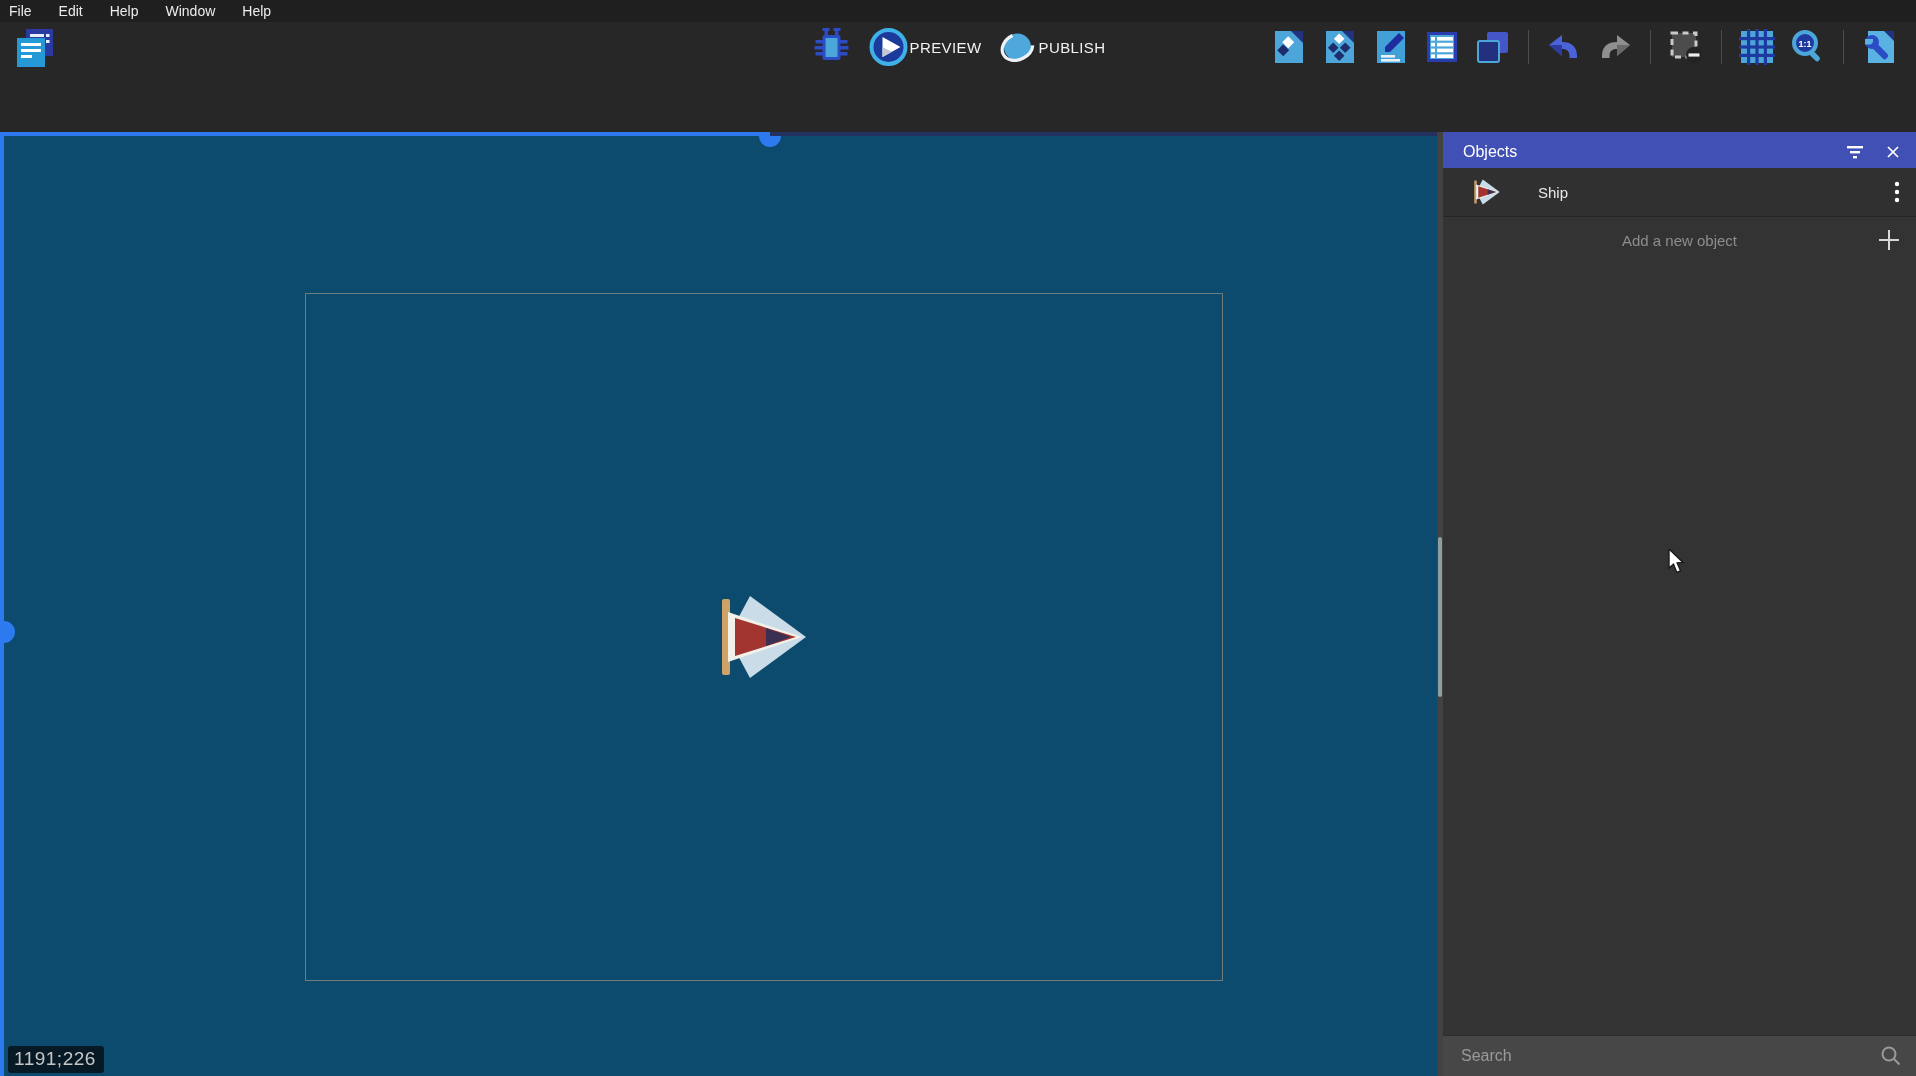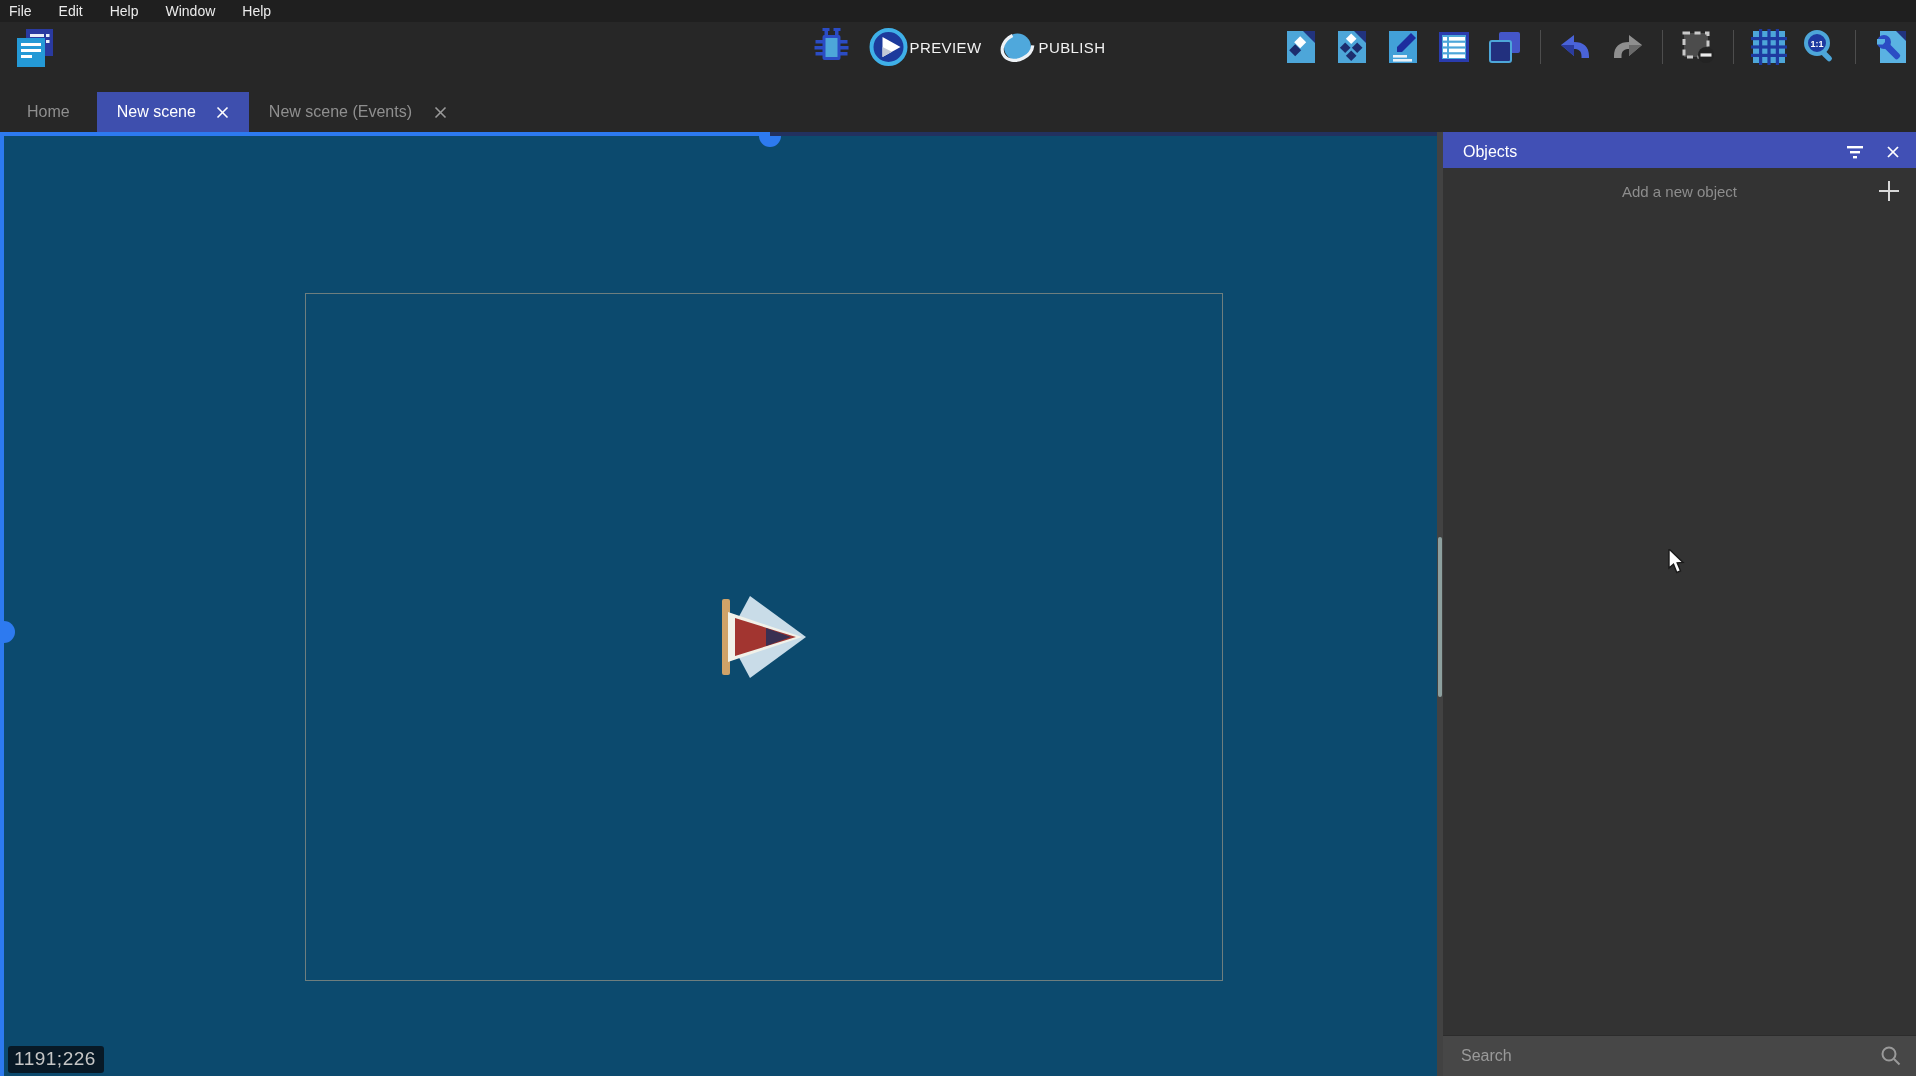--- a/index.html
+++ b/index.html
@@ -10,21 +10,21 @@
   
   .menubar{position:absolute;top:0;left:0;right:0;height:22px;background:#1f1f1f;
     display:flex;align-items:center;padding-left:9px;gap:27px;z-index:30}
   .menubar .mitem{color:#ececec;font-size:14px;cursor:default}
 
   
   .toolbar{position:absolute;top:22px;left:0;right:0;height:50px;background:#272727;z-index:25}
   .tb-left{position:absolute;left:13px;top:5px;display:flex;align-items:center}
   .tb-center{position:absolute;left:50%;top:0;height:50px;transform:translateX(-50%);
     display:flex;align-items:center;gap:15px}
-  .tb-right{position:absolute;right:6px;top:0;height:50px;display:flex;align-items:center;gap:13px}
+  .tb-right{position:absolute;right:18px;top:0;height:50px;display:flex;align-items:center;gap:13px}
   .tb-btn{display:flex;align-items:center;color:#f2f2f2;font-size:15px;
     letter-spacing:.4px;cursor:default}
   .tb-icon{display:flex;align-items:center;justify-content:center}
   .tb-divider{width:1px;height:34px;background:#4d4d4d;margin:0 3px}
 
   
   .tabbar{position:absolute;top:72px;left:0;right:0;height:60px;background:#272727;
     display:flex;align-items:flex-end;z-index:20}
   .tab{height:40px;display:flex;align-items:center;font-size:16px;color:#8f8f8f;cursor:default}
   .tab.home{padding:0 27px}
@@ -233,47 +233,20 @@
           <rect x="8" y="3" width="26" height="32" fill="#5ab2e2"></rect>
           <polygon points="24,3 34,3 34,13" fill="#21337e"></polygon>
           <circle cx="12" cy="14" r="7" fill="#2b4cc4"></circle>
           <rect x="5" y="11" width="8" height="5.5" fill="#5ab2e2"></rect>
           <rect x="12" y="13.5" width="21" height="6.5" rx="2.5" transform="rotate(45 14 16)" fill="#2b4cc4"></rect>
         </svg>
       </span>
     </div>
   </div>
 
-  <div class="tabbar">
-    <div class="tab home">
-      <span>Home</span>
-    </div>
-    <div class="tab scene">
-      <span>New scene</span>
-      <span class="tclose">
-        <svg width="13" height="13" viewBox="0 0 13 13">
-            <g stroke="#ffffff" stroke-width="1.6">
-          <line x1="1.5" y1="1.5" x2="11.5" y2="11.5"></line>
-              <line x1="11.5" y1="1.5" x2="1.5" y2="11.5"></line>
-            </g>
-          </svg>
-      </span>
-    </div>
-    <div class="tab events">
-      <span>New scene (Events)</span>
-      <span class="tclose">
-        <svg width="13" height="13" viewBox="0 0 13 13">
-            <g stroke="#9a9a9a" stroke-width="1.6">
-          <line x1="1.5" y1="1.5" x2="11.5" y2="11.5"></line>
-              <line x1="11.5" y1="1.5" x2="1.5" y2="11.5"></line>
-            </g>
-          </svg>
-      </span>
-    </div>
-  </div>
 
   <div class="canvas">
     <div class="edge-top-bright"></div>
     <div class="edge-top-dark"></div>
     <div class="edge-left"></div>
     <div class="handle-top"></div>
     <div class="handle-left"></div>
 
     <div class="scene-rect"></div>
 
@@ -306,20 +279,39 @@
       <span class="ph-btn">
         <svg width="14" height="14" viewBox="0 0 14 14">
           <g stroke="#ffffff" stroke-width="1.7">
             <line x1="2" y1="2" x2="12" y2="12"></line>
               <line x1="12" y1="2" x2="2" y2="12"></line>
             </g>
         </svg>
       </span>
     </div>
 
+    <div class="object-row">
+      <span class="obj-thumb">
+        <svg width="28" height="26" viewBox="0 0 92 86">
+          <rect x="4" y="5" width="8" height="76" rx="2" fill="#cfa268"></rect>
+          <polygon points="10,43 32,2 88,43 32,84" fill="#c9dce8"></polygon>
+          <polygon points="10,18 10,68 84,43" fill="#f1f1e9"></polygon>
+          <polygon points="17,24 17,62 78,43" fill="#a23530"></polygon>
+          <polygon points="48,34 48,52 73,43" fill="#3a3052"></polygon>
+        </svg>
+      </span>
+      <span>Ship</span>
+      <span class="menu-dots">
+        <svg width="6" height="22" viewBox="0 0 6 22">
+          <circle cx="3" cy="3" r="2.2" fill="#fff"></circle>
+            <circle cx="3" cy="11" r="2.2" fill="#fff"></circle>
+            <circle cx="3" cy="19" r="2.2" fill="#fff"></circle>
+        </svg>
+      </span>
+    </div>
 
     <div class="add-row">
       <span>Add a new object</span>
       <span class="plus">
         <svg width="22" height="22" viewBox="0 0 22 22">
           <g stroke="#d8d8d8" stroke-width="2">
               <line x1="11" y1="1" x2="11" y2="21"></line>
               <line x1="1" y1="11" x2="21" y2="11"></line>
             </g>
         </svg>

